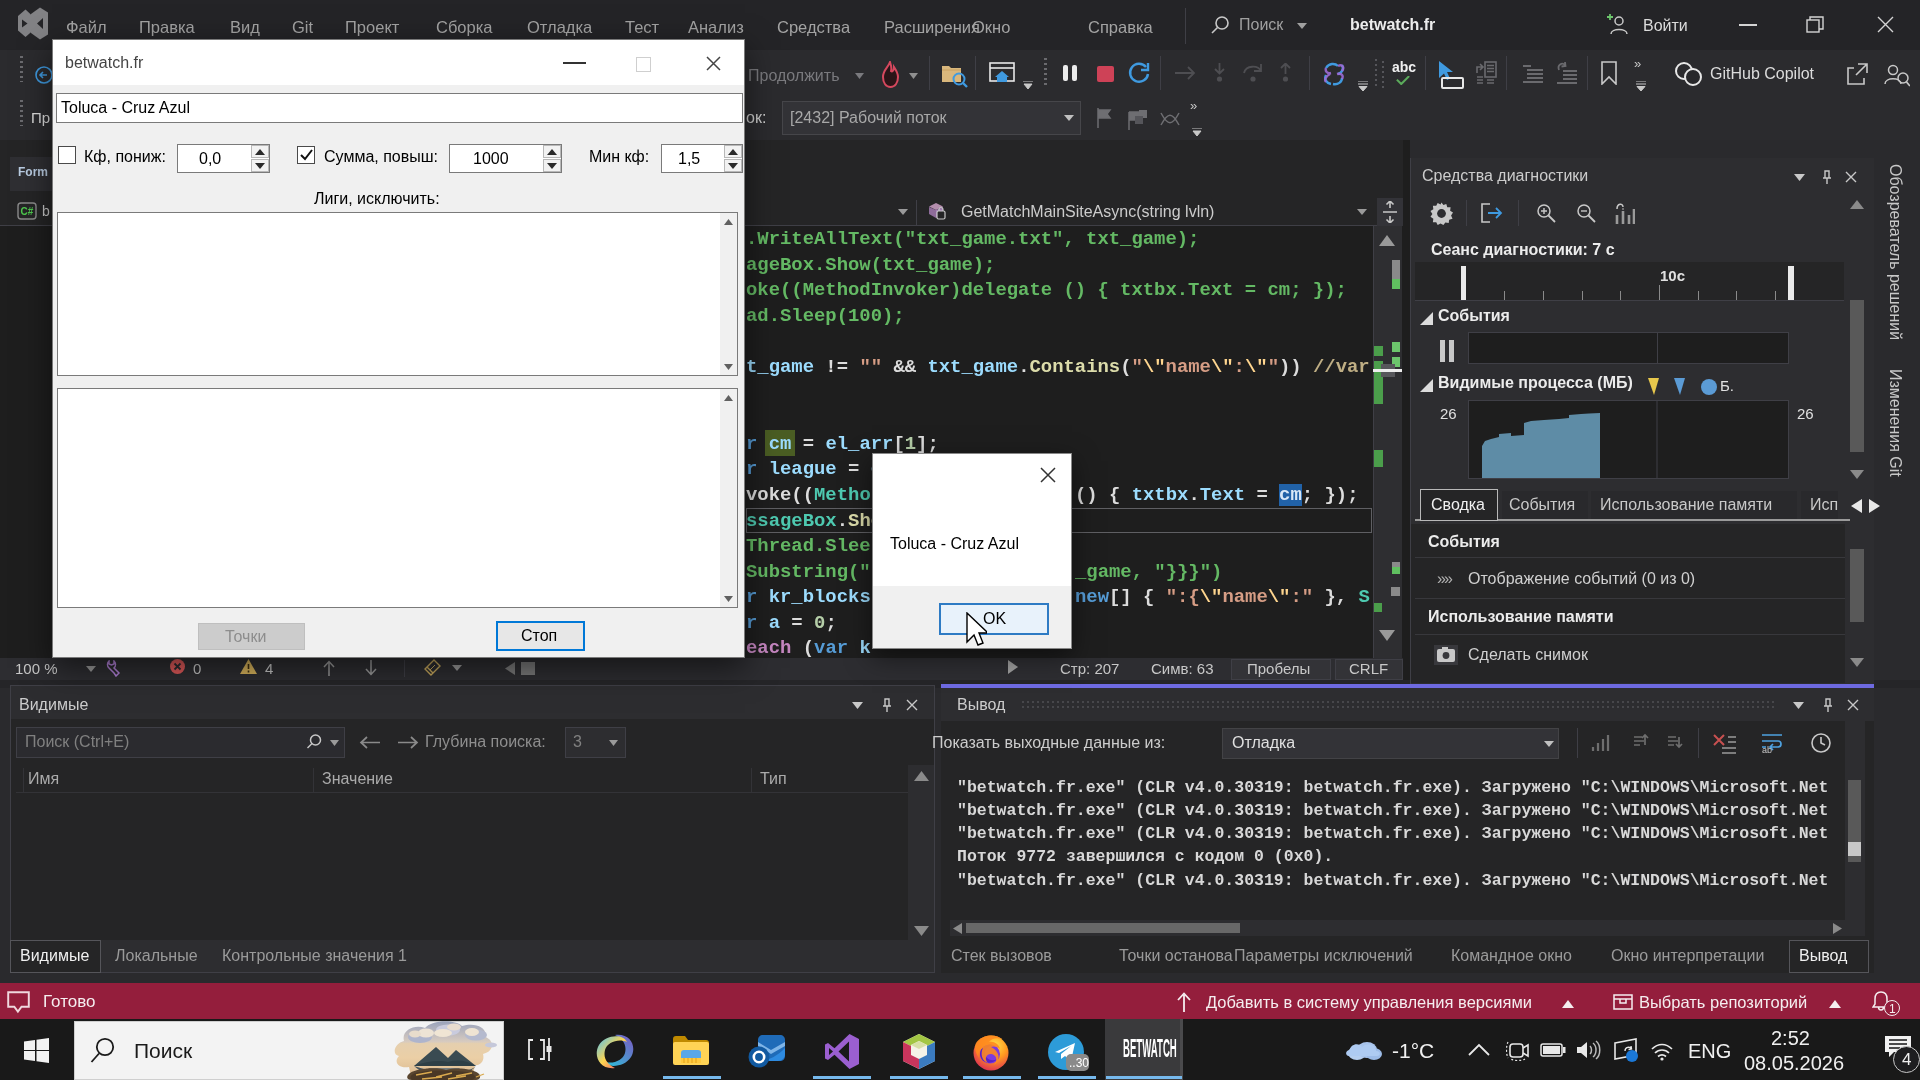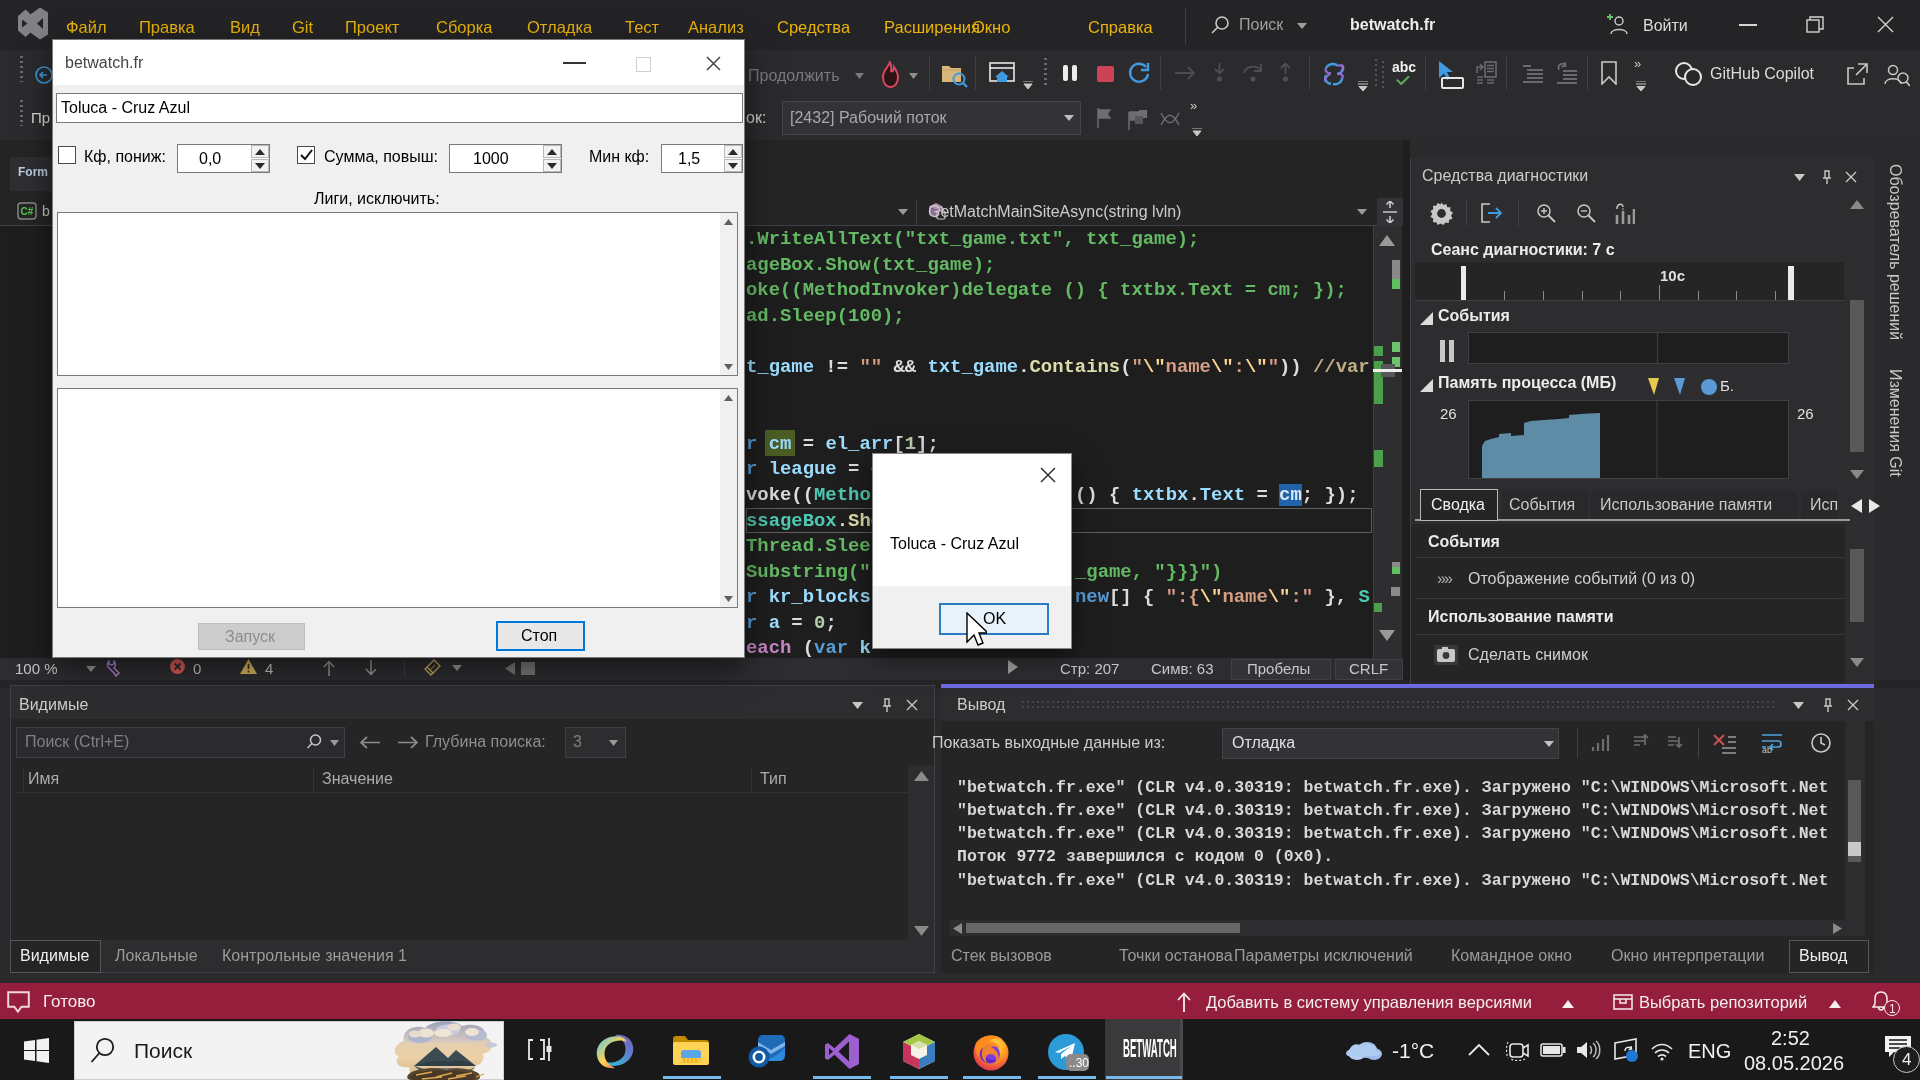--- a/index.html
+++ b/index.html
@@ -1,20 +1,20 @@
 <!DOCTYPE html>
 <html><head>
 <meta charset="utf-8">
 <style>
   * { margin:0; padding:0; box-sizing:border-box; }
   html,body { width:1920px; height:1080px; overflow:hidden; background:#2A2A2D; font-family:"Liberation Sans",sans-serif; }
   .abs { position:absolute; }
   .txt { position:absolute; white-space:pre; }
   #root { position:absolute; top:0; left:0; width:1920px; height:1080px; }
-  .menu { color:#eab308; font-size:16.5px;text-align:center; }
+  .menu { color:#a3a3a3; font-size:16.5px;text-align:center; }
   .sep-v { position:absolute; width:1px; background:#3F3F46; }
   .sep-h { position:absolute; height:1px; background:#3F3F46; }
 </style>
 </head>
 <body>
 <div id="root">
 
 <div class="abs" id="chrome-top" style="left:0;top:0;width:1920px;height:140px;background:#2B2B2E;"></div>
 <div class="abs" style="left:0;top:0;width:1920px;height:50px;background:#242427;"></div>
 
@@ -217,21 +217,21 @@
       <path d="M0 0 L10 0 L5 6 Z" fill="#9A9A9A"></path>
     </svg>
 <div class="sep-v" style="left:916px;top:200px;height:25px"></div>
 <svg class="abs" style="left:927px;top:202px" width="20" height="18" viewBox="0 0 20 18">
   <path d="M9 1 L16 4.5 L9 8 L2 4.5 Z" fill="#B48EAD"></path>
   <path d="M2 5 L2 12 L9 16 L9 8 Z" fill="#8E6C9A"></path>
   <path d="M16 5 L16 12 L9 16 L9 8 Z" fill="#A07BB0"></path>
   <rect x="10" y="9" width="8" height="8" rx="1.5" fill="#252526" stroke="#C8C8C8" stroke-width="1.2"></rect>
   <path d="M12 9 L12 7.5 A2 2 0 0 1 16 7.5 L16 9" fill="none" stroke="#C8C8C8" stroke-width="1.2"></path>
 </svg>
-<div class="txt" style="left:928px;top:203px;color:#CCCCCC;font-size:16px">GetMatchMainSiteAsync(string lvln)</div>
+<div class="txt" style="left:961px;top:203px;color:#CCCCCC;font-size:16px">GetMatchMainSiteAsync(string lvln)</div>
 <svg class="abs" style="left:1357px;top:209px" width="10" height="6" viewBox="0 0 10 6">
       <path d="M0 0 L10 0 L5 6 Z" fill="#9A9A9A"></path>
     </svg>
 <div class="abs" style="left:1377px;top:198px;width:26px;height:28px;background:#333338"></div>
 <svg class="abs" style="left:1383px;top:201px" width="14" height="22" viewBox="0 0 14 22">
   <path d="M0 11 L14 11 M7 0 L7 7 M3.5 3.5 L7 0 L10.5 3.5 M7 22 L7 15 M3.5 18.5 L7 22 L10.5 18.5" stroke="#C8C8C8" stroke-width="1.6" fill="none"></path>
 </svg>
 
 <style>
   .cl { position:absolute; left:746px; font-family:"Liberation Mono",monospace; font-size:18.9px; font-weight:600; white-space:pre; color:#DCDCDC; }
@@ -516,21 +516,21 @@
     </svg>
 <div class="txt" style="left:1438px;top:307px;color:#ECECEC;font-size:16px;font-weight:bold">События</div>
 <div class="abs" style="left:1440px;top:340px;width:5px;height:22px;background:#C8C8C8"></div>
 <div class="abs" style="left:1449px;top:340px;width:5px;height:22px;background:#C8C8C8"></div>
 <div class="abs" style="left:1468px;top:332px;width:321px;height:32px;background:#1E1E1E;border:1px solid #3F3F46"></div>
 <div class="abs" style="left:1657px;top:332px;width:1px;height:32px;background:#3F3F46"></div>
 
 <svg class="abs" style="left:1420px;top:379px" width="13" height="13" viewBox="0 0 13 13">
       <path d="M13 0 L13 13 L0 13 Z" fill="#DCDCDC"></path>
     </svg>
-<div class="txt" style="left:1438px;top:374px;color:#ECECEC;font-size:16px;font-weight:bold">Память процесса (МБ)</div>
+<div class="txt" style="left:1438px;top:374px;color:#ECECEC;font-size:16px;font-weight:bold">Видимые процесса (МБ)</div>
 <svg class="abs" style="left:1647px;top:377px" width="13" height="19" viewBox="0 0 13 19">
       <path d="M1 1 L12 1 L7 18 Z" fill="#E8C84C"></path>
     </svg>
 <svg class="abs" style="left:1673px;top:377px" width="13" height="19" viewBox="0 0 13 19">
       <path d="M1 1 L12 1 L7 18 Z" fill="#5B9BD5"></path>
     </svg>
 <svg class="abs" style="left:1700px;top:378px" width="18" height="18" viewBox="0 0 18 18">
       <circle cx="9" cy="9" r="8" fill="#5B9BD5"></circle>
     </svg>
 <div class="txt" style="left:1720px;top:377px;color:#E0E0E0;font-size:15px">Б.</div>
@@ -854,21 +854,21 @@
 <div class="abs" style="left:57px;top:388px;width:681px;height:220px;background:#FFFFFF;border:1px solid #7A7A7A"></div>
 <div class="abs" style="left:720px;top:389px;width:17px;height:218px;background:#F0F0F0"></div>
 <svg class="abs" style="left:724px;top:395px" width="9" height="6" viewBox="0 0 9 6">
       <path d="M4.5 0 L9 6 L0 6 Z" fill="#606060"></path>
     </svg>
 <svg class="abs" style="left:724px;top:596px" width="9" height="6" viewBox="0 0 9 6">
       <path d="M4.5 6 L9 0 L0 0 Z" fill="#606060"></path>
     </svg>
 
 <div class="abs" style="left:198px;top:623px;width:107px;height:27px;background:#CCCCCC;border:1px solid #BFBFBF"></div>
-<div class="txt" style="left:225px;top:628px;color:#8D8D8D;font-size:16px">Запуск</div>
+<div class="txt" style="left:225px;top:628px;color:#8D8D8D;font-size:16px">Точки</div>
 <div class="abs" style="left:496px;top:621px;width:89px;height:30px;background:#E7E7E7;border:2px solid #0078D7"></div>
 <div class="txt" style="left:521px;top:627px;color:#000000;font-size:16px">Стоп</div>
 
 <div class="abs" style="left:872px;top:453px;width:200px;height:196px;background:#FFFFFF;border:1px solid #888888;box-shadow:0 8px 24px rgba(0,0,0,0.5)"></div>
 <svg class="abs" style="left:1040px;top:467px" width="16" height="16" viewBox="0 0 16 16">
       <path d="M1 1 L15 15 M15 1 L1 15" stroke="#333333" stroke-width="1.5"></path>
     </svg>
 <div class="txt" style="left:890px;top:535px;color:#000000;font-size:16px">Toluca - Cruz Azul</div>
 <div class="abs" style="left:873px;top:586px;width:198px;height:62px;background:#F0F0F0"></div>
 <div class="abs" style="left:939px;top:603px;width:110px;height:32px;background:#E8F2FB;border:2px solid #2E7BC4"></div>

